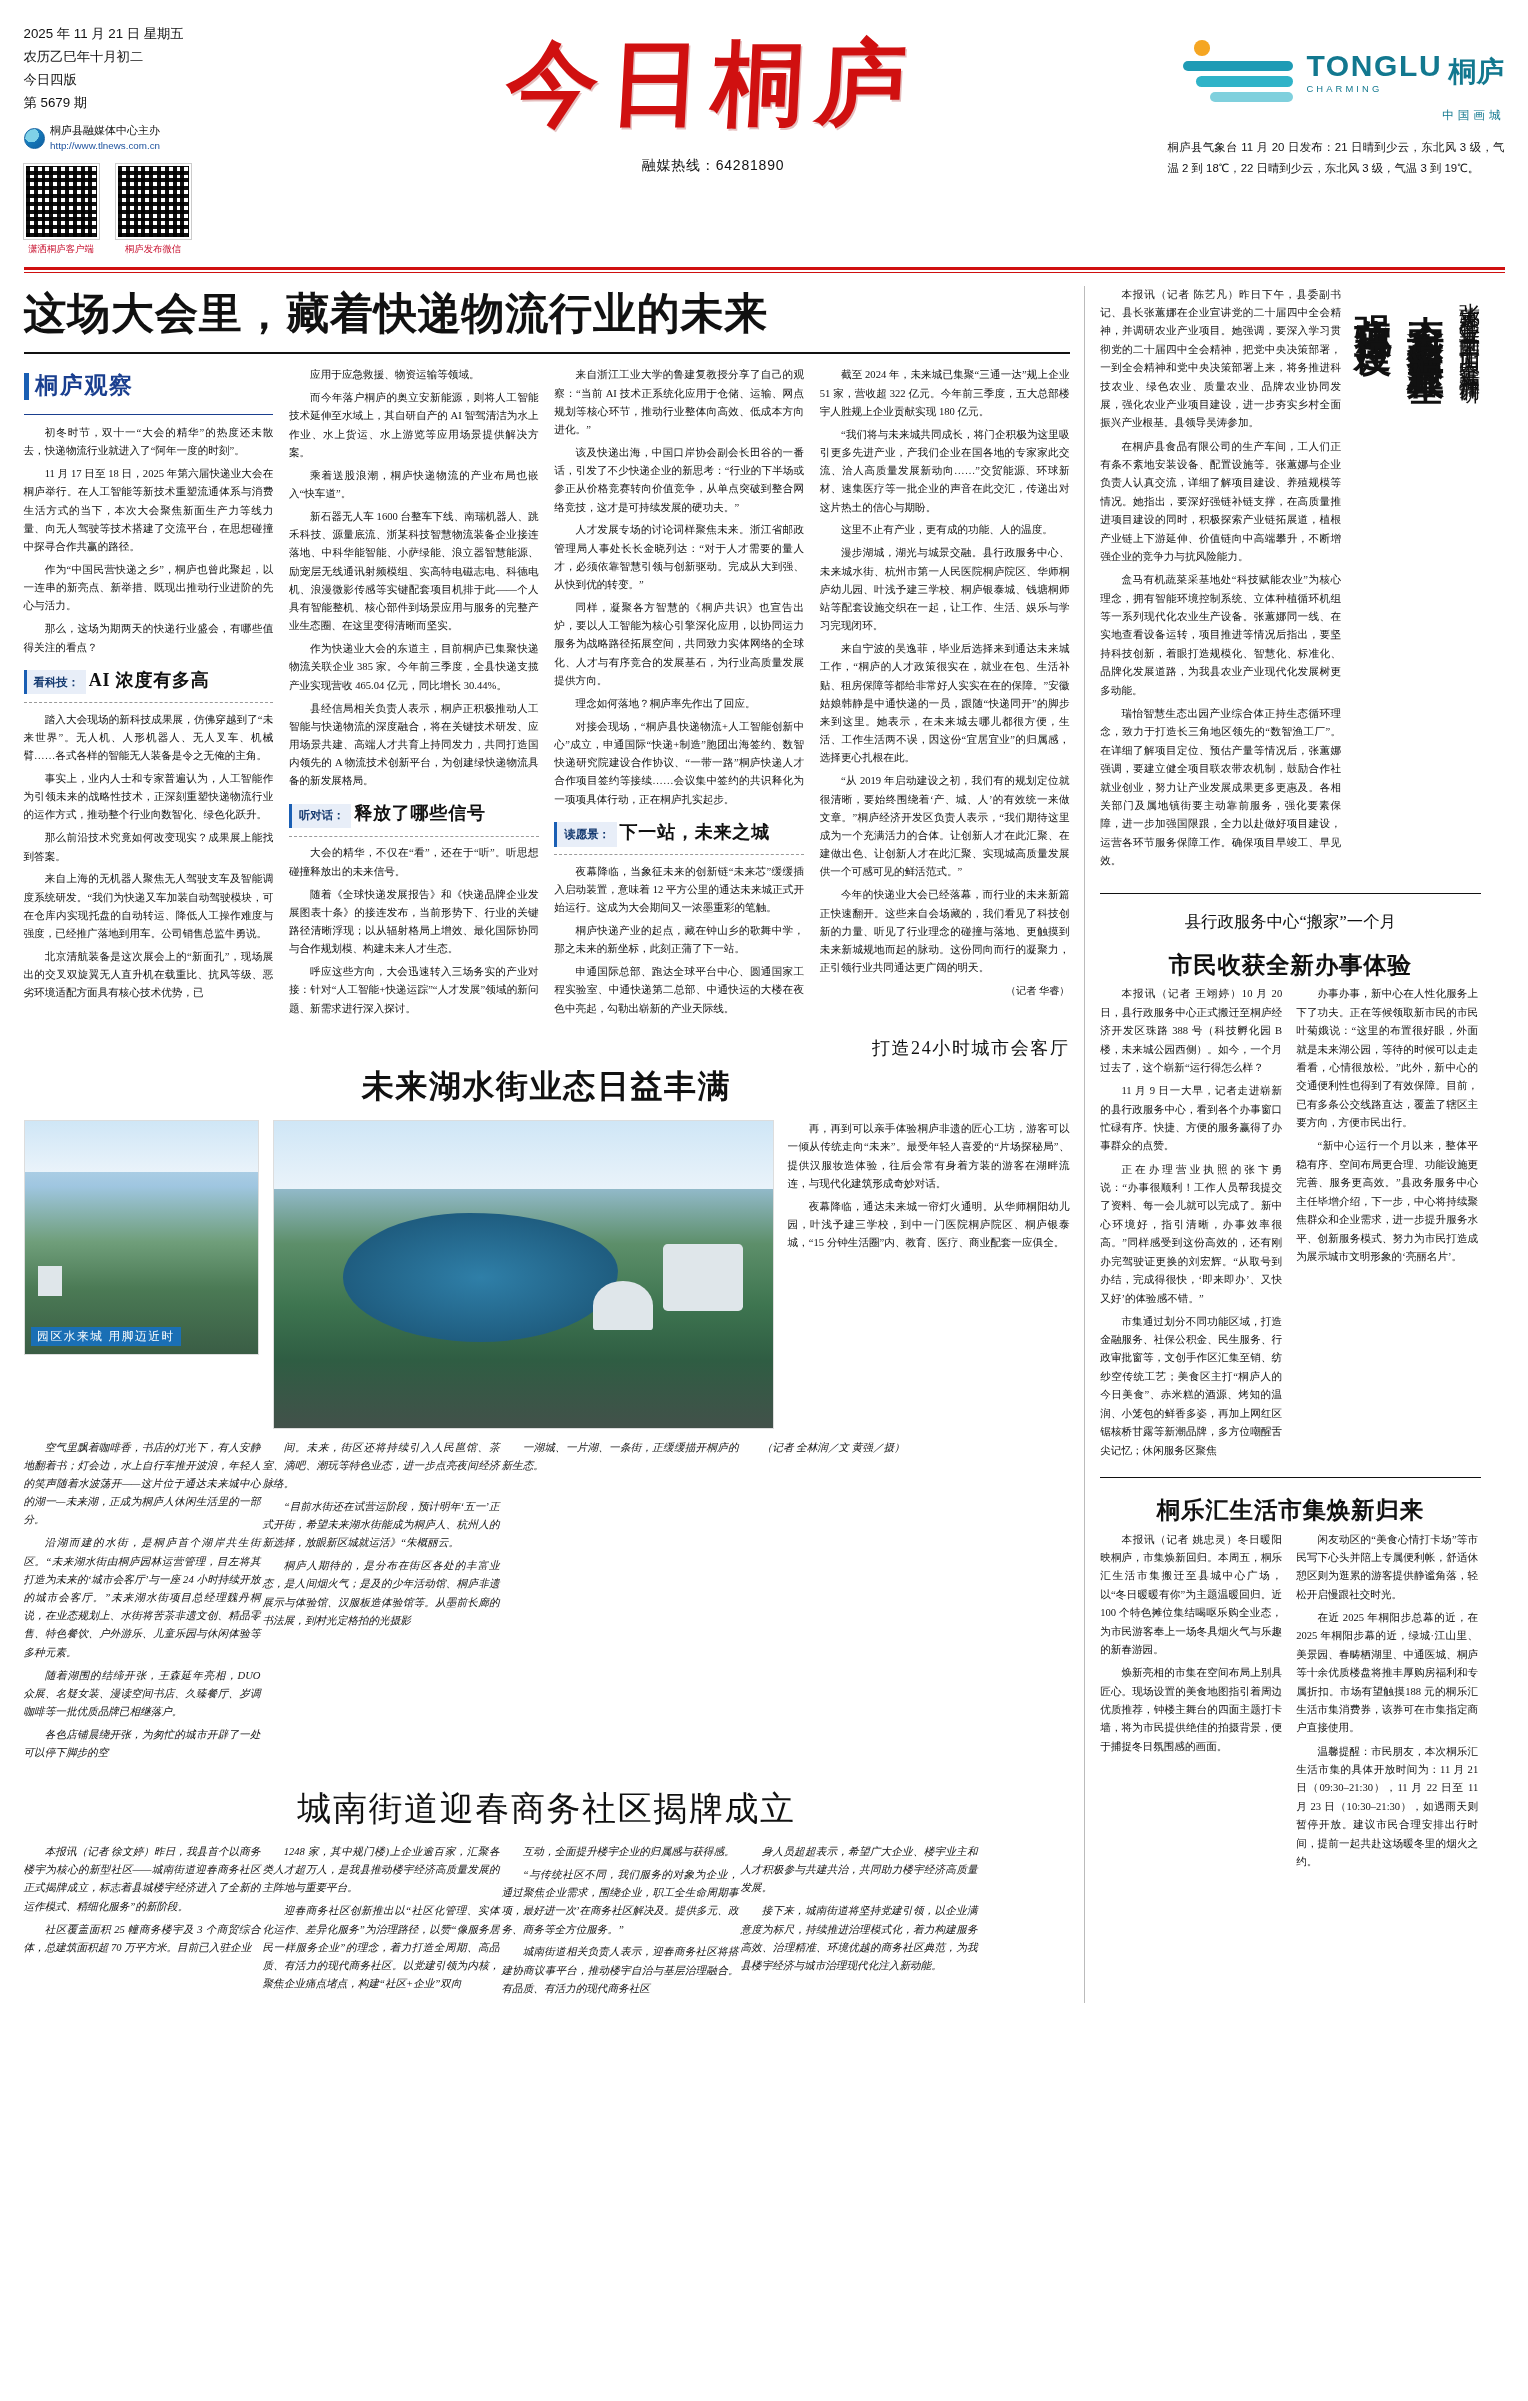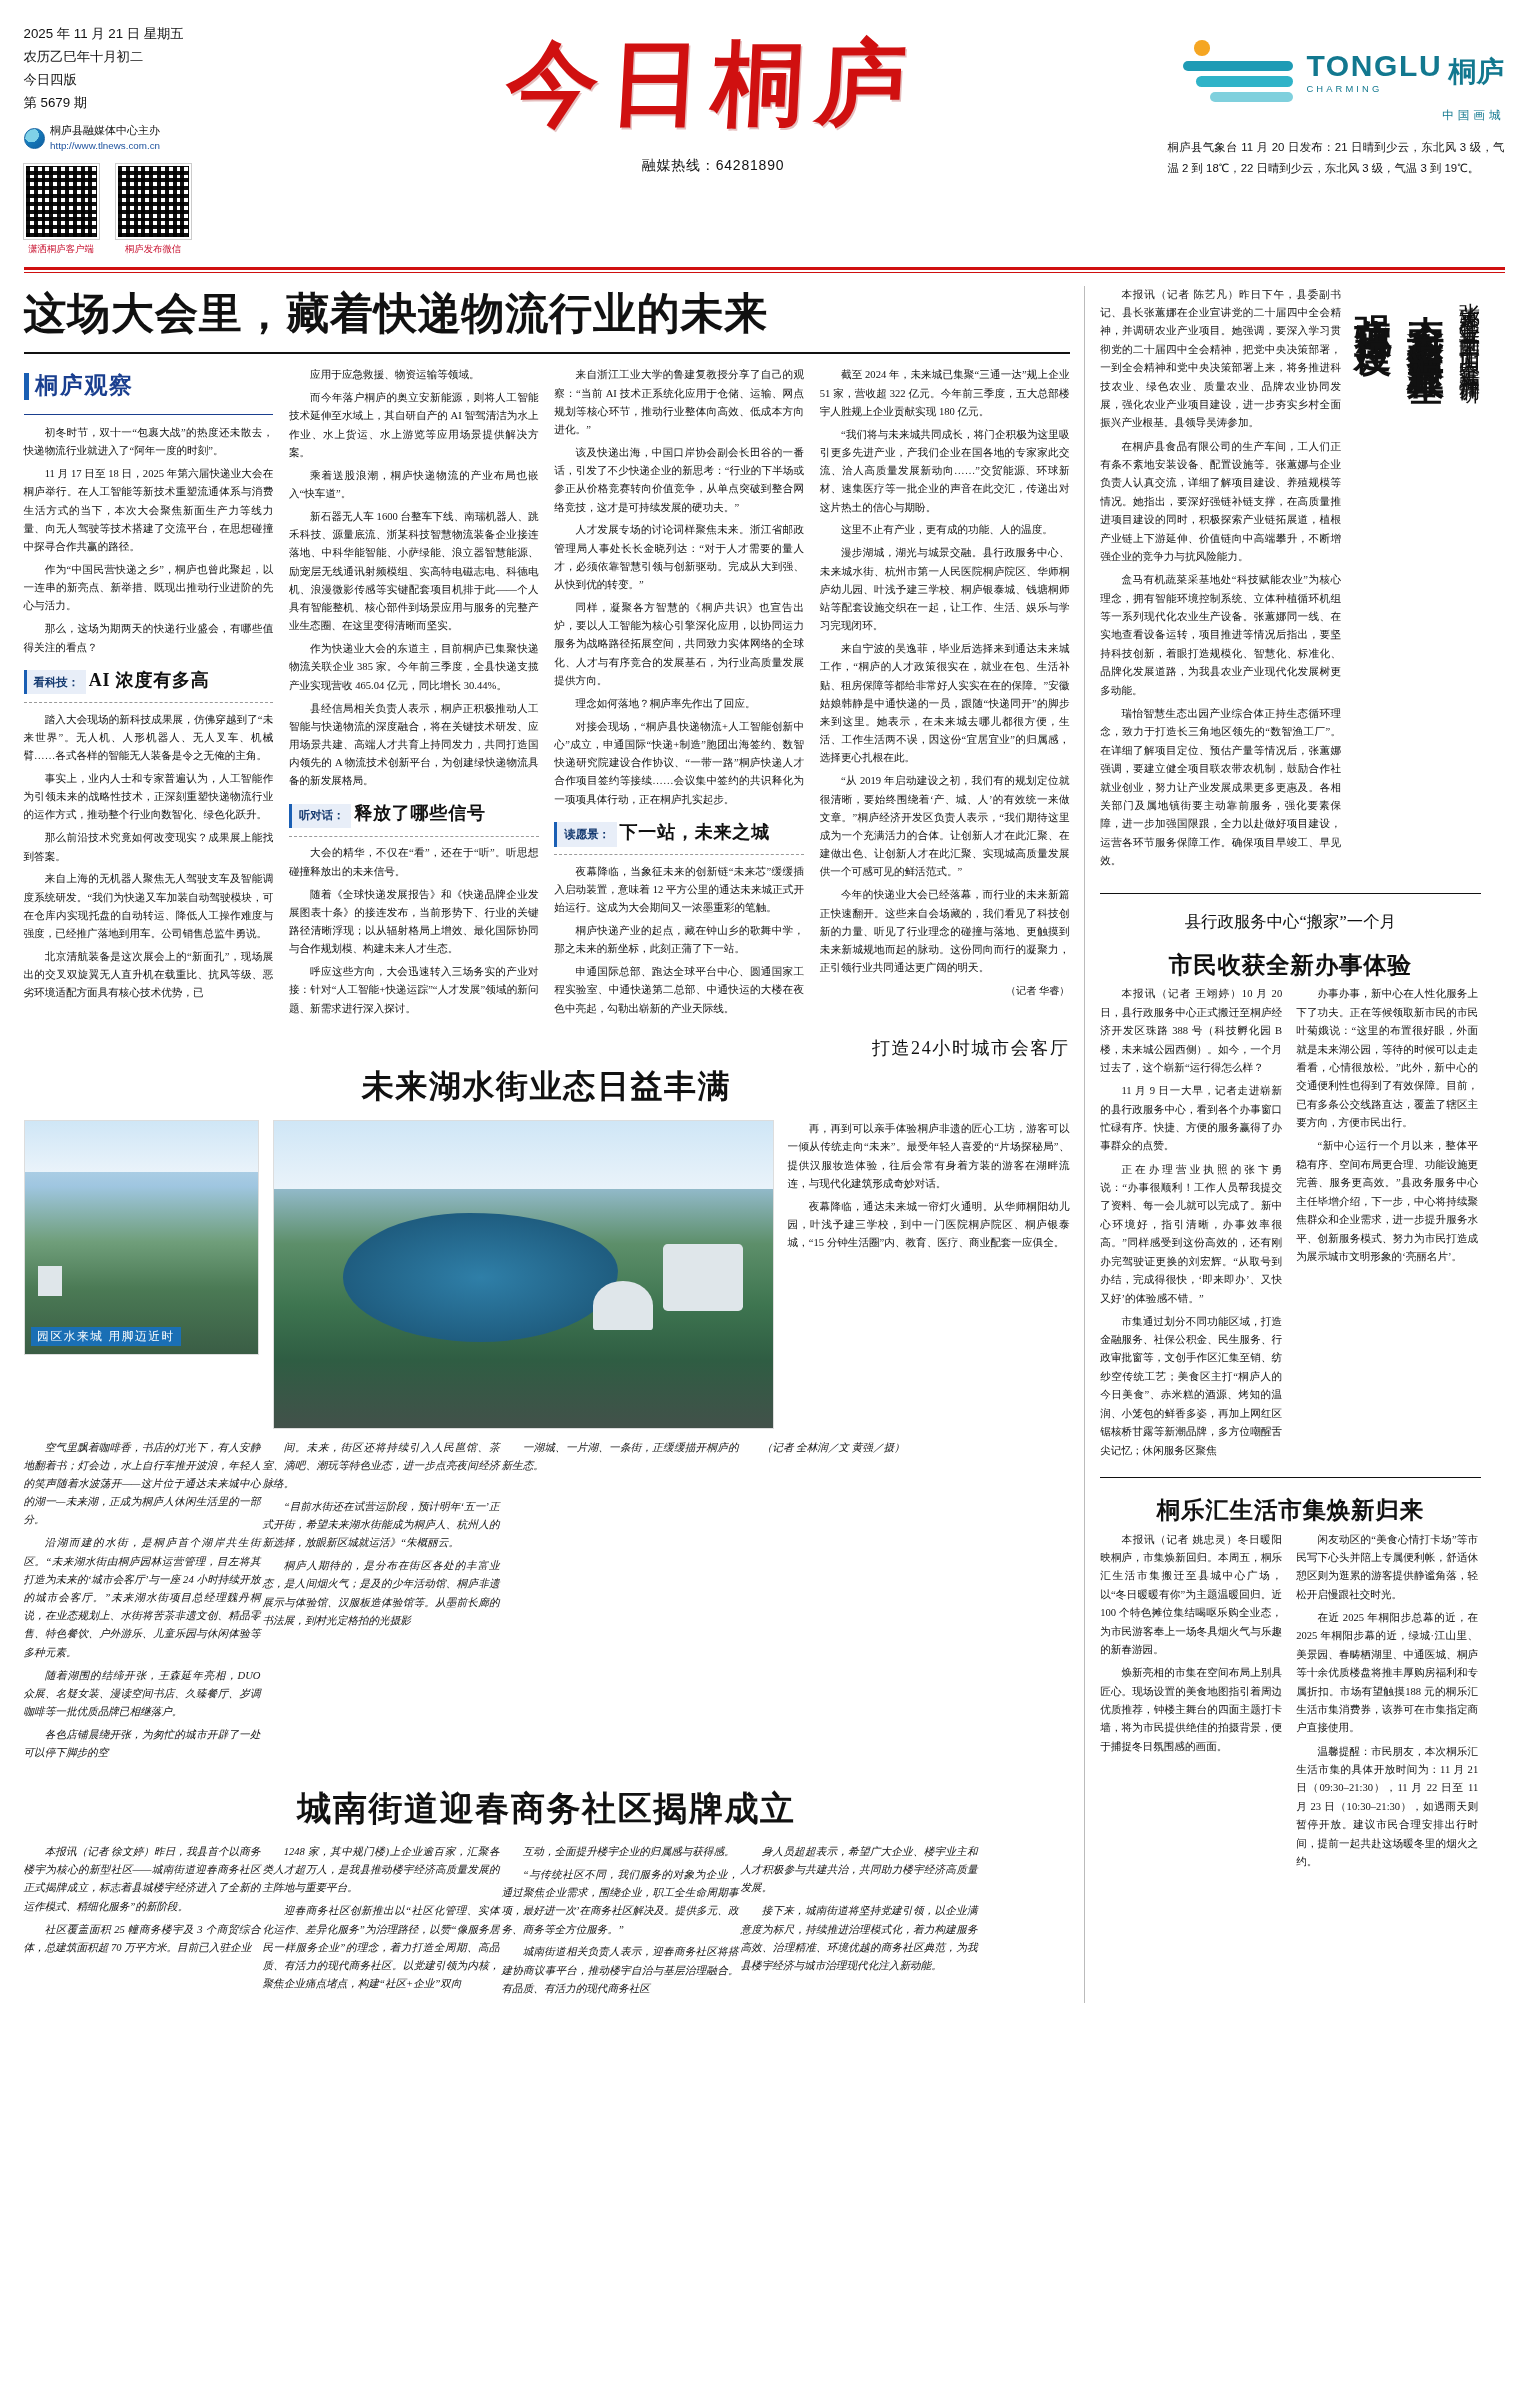--- a/index.html
+++ b/index.html
@@ -105,21 +105,21 @@
   .ph .b2 { right:24%; top:52%; width:12%; height:16%; border-radius:50% 50% 3.1px 3.1px; }
   .ph .b3 { left:6%; top:62%; width:10%; height:13%; }
   .ph .sky { position:absolute; inset:0 0 auto 0; height:22%; background:linear-gradient(180deg,#cfe6f6,#eaf3fa); }
   .ph-badge { position:absolute; left:6.3px; bottom:7.8px; background:#1a6fb5; color:#fff; font-size:11.7px; padding:2.3px 6.3px; letter-spacing:1.6px; font-family:"Liberation Sans",sans-serif; }
   .cols-narrow { display:flex; gap:2px;font-style:italic; }
   .coln { width:237px; font-size:10.6px; line-height:1.72; text-align:justify; }
   .coln p { margin:0 0 4.7px 0; text-indent:2em; }
   .credit { text-align:right; font-size:10.2px; }
 
   
-  .bottom-headline { text-align:center; font-size:34px; font-weight:700; letter-spacing:1.6px; margin:19px 0 11px; }
+  .bottom-headline { text-align:center; font-size:34px; font-weight:400; letter-spacing:1.6px; margin:19px 0 11px; }
 
   
   .vtitle-wrap { display:flex; justify-content:flex-end; gap:11px; margin-bottom:7.8px; }
   .vtitle {
     writing-mode:vertical-rl; text-orientation:upright;
     font-weight:700; letter-spacing:4.7px; line-height:1.12;
   }
   .vtitle.main { font-size:37px; height:595px; }
   .vtitle.sub { font-size:21px; height:595px; letter-spacing:3.9px; font-weight:400; }
   .rz-text { font-size:10.6px; line-height:1.74; text-align:justify; }
@@ -198,21 +198,21 @@
       <div class="lead-headline">这场大会里，藏着快递物流行业的未来</div>
       <div class="hr-thick"></div>
 
       <div class="cols4">
         <div class="col">
           <div class="obs-badge">
             <span class="obs-bar"></span>
             <span class="obs-txt">桐庐观察</span>
           </div>
           <div class="obs-rule"></div>
-          <p>初冬时节，双十一“包裹大战”的热度还未散去，快递物流行业就进入了“阿年一度的时刻”。</p>
+          <p>初冬时节，双十一“大会的精华”的热度还未散去，快递物流行业就进入了“阿年一度的时刻”。</p>
           <p>11 月 17 日至 18 日，2025 年第六届快递业大会在桐庐举行。在人工智能等新技术重塑流通体系与消费生活方式的当下，本次大会聚焦新面生产力等线力量、向无人驾驶等技术搭建了交流平台，在思想碰撞中探寻合作共赢的路径。</p>
           <p>作为“中国民营快递之乡”，桐庐也曾此聚起，以一连串的新亮点、新举措、既现出推动行业进阶的先心与活力。</p>
           <p>那么，这场为期两天的快递行业盛会，有哪些值得关注的看点？</p>
           <div class="tagbox">
             <span class="tag-label">看科技：</span>
             <span class="tag-title">AI 浓度有多高</span>
             <div class="tag-rule"></div>
           </div>
           <p>踏入大会现场的新科技成果展，仿佛穿越到了“未来世界”。无人机、人形机器人、无人叉车、机械臂……各式各样的智能无人装备是令之无俺的主角。</p>
           <p>事实上，业内人士和专家普遍认为，人工智能作为引领未来的战略性技术，正深刻重塑快递物流行业的运作方式，推动整个行业向数智化、绿色化跃升。</p>

